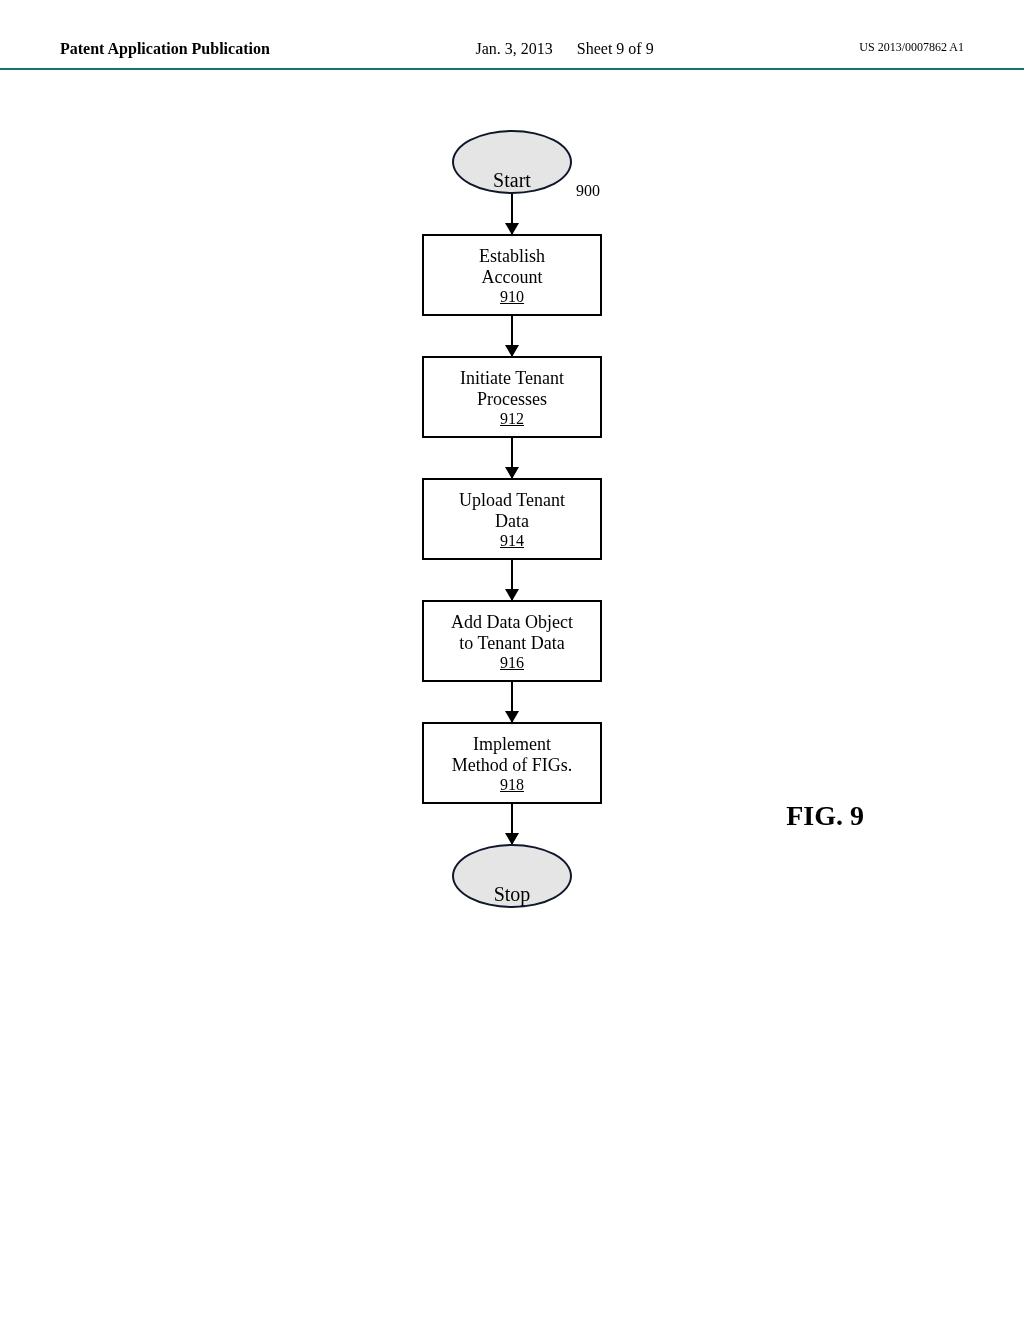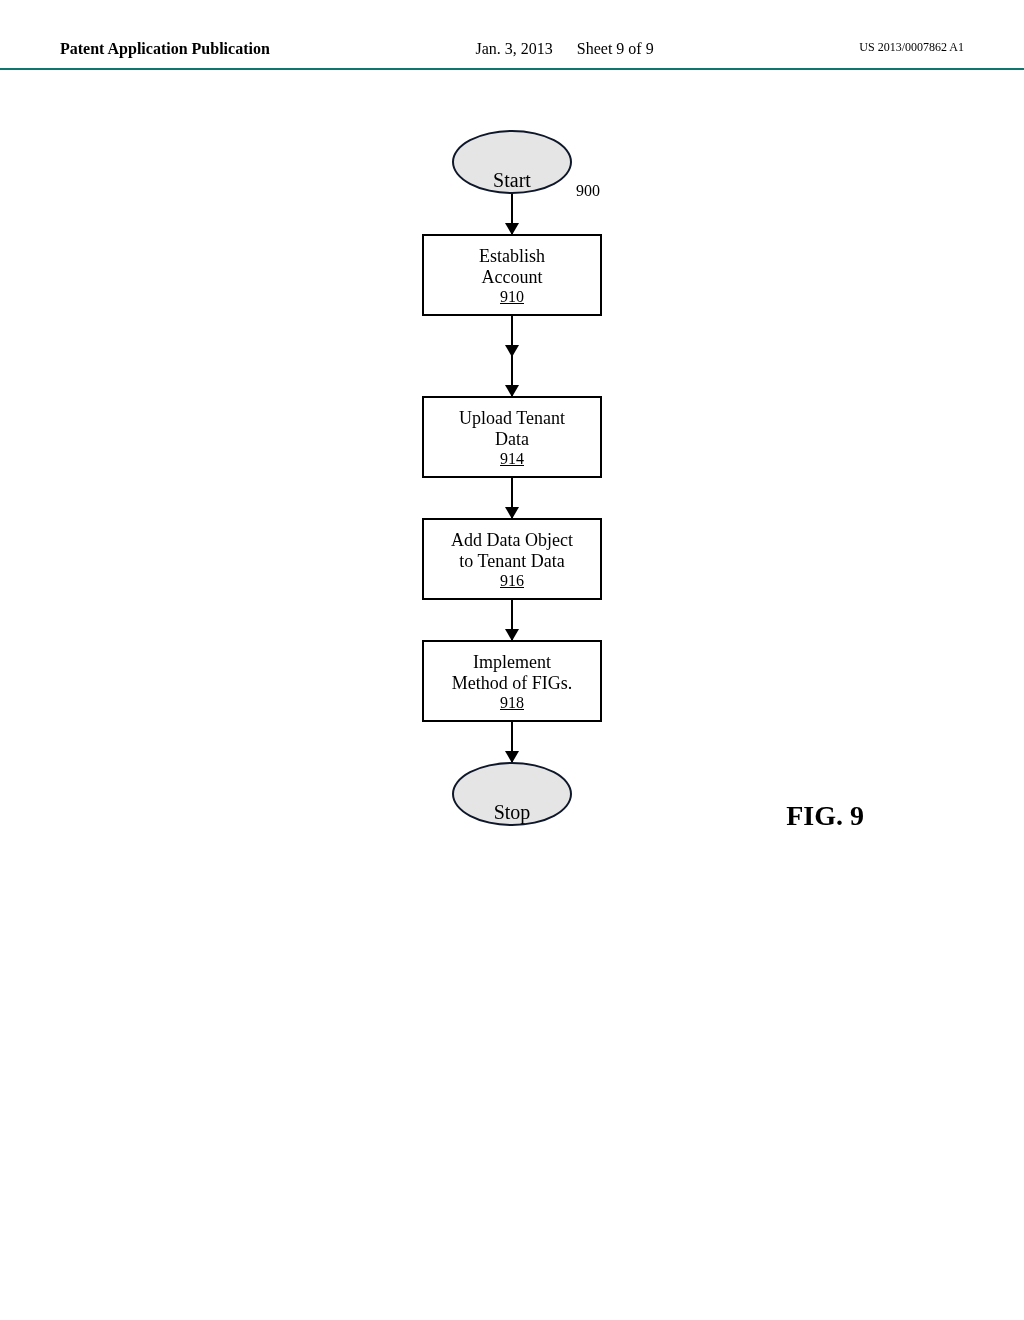--- a/index.html
+++ b/index.html
@@ -160,20 +160,29 @@
       <div class="inner-text">
         <span>Establish</span>
         <span>Account</span>
       </div>
       <span class="ref-num">910</span>
     </div>
   </div>
 
   <div class="arrow-down"></div>
 
+  <div class="flow-item">
+    <div class="rect">
+      <div class="inner-text">
+        <span>Initiate Tenant</span>
+        <span>Processes</span>
+      </div>
+      <span class="ref-num">912</span>
+    </div>
+  </div>
 
   <div class="arrow-down"></div>
 
   <div class="flow-item">
     <div class="rect">
       <div class="inner-text">
         <span>Upload Tenant</span>
         <span>Data</span>
       </div>
       <span class="ref-num">914</span>

